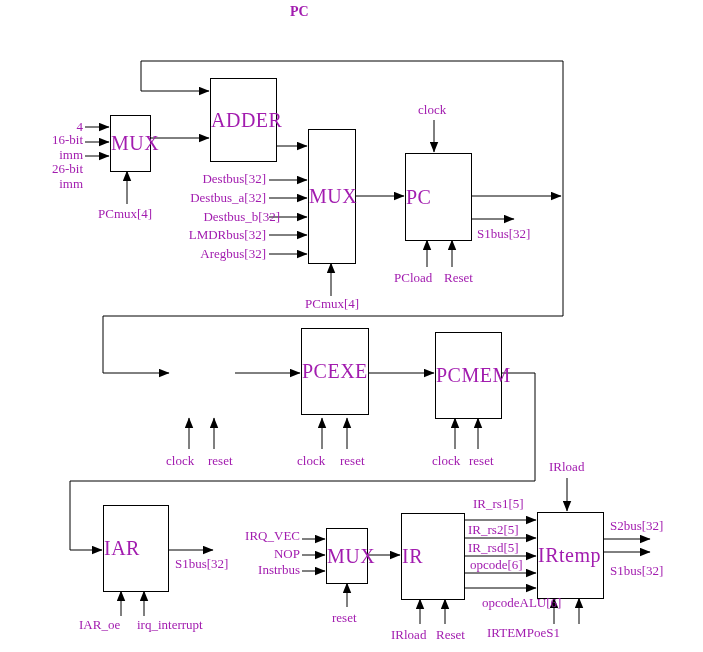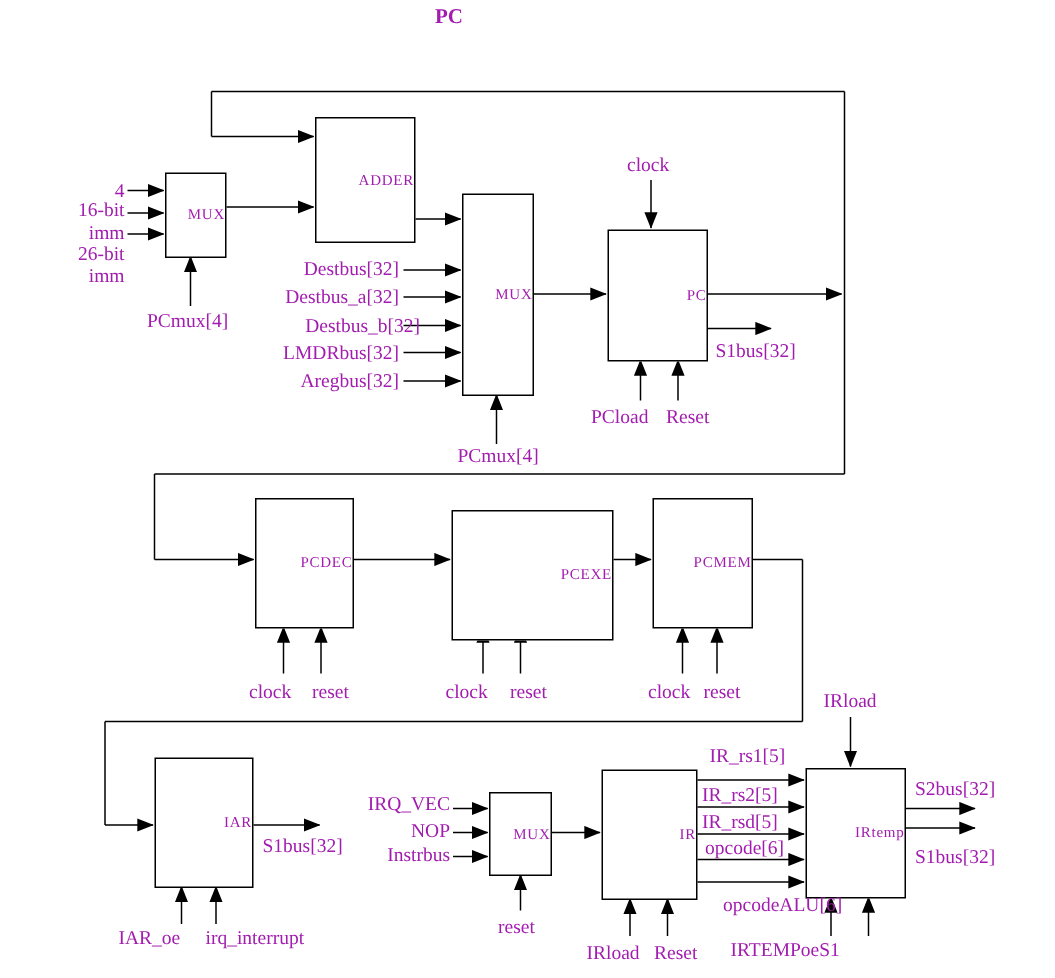--- a/index.html
+++ b/index.html
@@ -1,21 +1,21 @@
 <!DOCTYPE html>
 <html><head>
 <meta charset="utf-8">
 <style>
   html,body{margin:0;padding:0;background:#fff;}
   .stage{position:relative;width:703px;height:652px;background:#ffffff;overflow:hidden;
          font-family:"Liberation Serif", serif;color:#a21caf;}
   .wires{position:absolute;left:0;top:0;}
   .box{position:absolute;border:1px solid #000;background:#fff;
-       display:flex;align-items:center;justify-content:flex-end;
-       font-size:10px;letter-spacing:0.5px;}
+       display:flex;align-items:center;justify-content:flex-start;
+       font-size:20px;letter-spacing:0.5px;}
   .lbl{position:absolute;font-size:13px;line-height:14px;white-space:nowrap;}
   .ra{text-align:right;}
   .title{position:absolute;font-size:14px;font-weight:bold;}
 </style>
 </head>
 <body>
 
 <div class="stage">
 
   <svg class="wires" width="703" height="652" viewBox="0 0 703 652">
@@ -124,24 +124,21 @@
     </div>
   <div class="box" style="left:210px;top:78px;width:65px;height:82px;">
     <span>ADDER</span>
     </div>
   <div class="box" style="left:308px;top:129px;width:46px;height:133px;">
     <span>MUX</span>
     </div>
   <div class="box" style="left:405px;top:153px;width:65px;height:86px;">
     <span>PC</span>
     </div>
-  <div class="box" style="left:170px;top:332px;width:64px;height:85px;">
-    <span>PCDEC</span>
-    </div>
-  <div class="box" style="left:301px;top:340px;width:66px;height:85px;padding-left:40px;">
+  <div class="box" style="left:301px;top:328px;width:66px;height:85px;">
     <span>PCEXE</span>
     </div>
   <div class="box" style="left:435px;top:332px;width:65px;height:85px;">
     <span>PCMEM</span>
     </div>
   <div class="box" style="left:103px;top:505px;width:64px;height:85px;">
     <span>IAR</span>
     </div>
   <div class="box" style="left:326px;top:528px;width:40px;height:54px;">
     <span>MUX</span>

